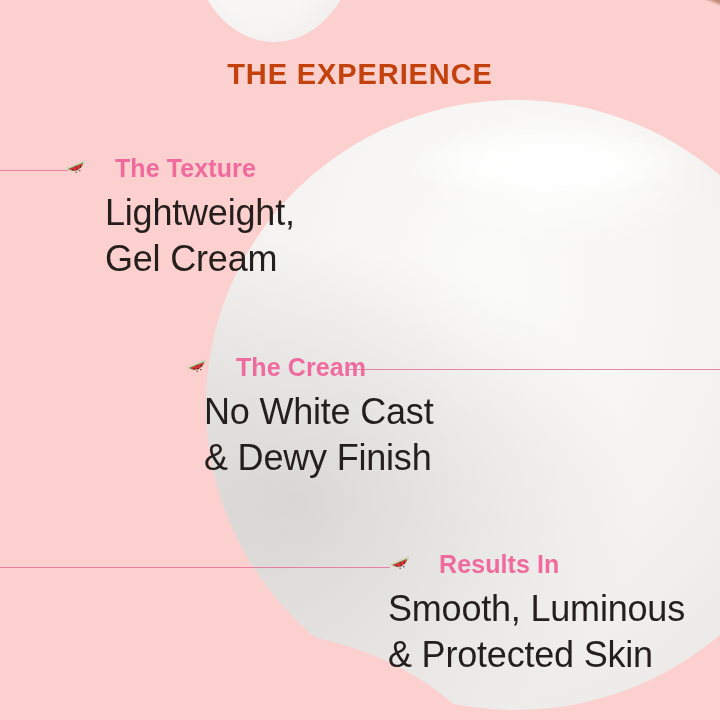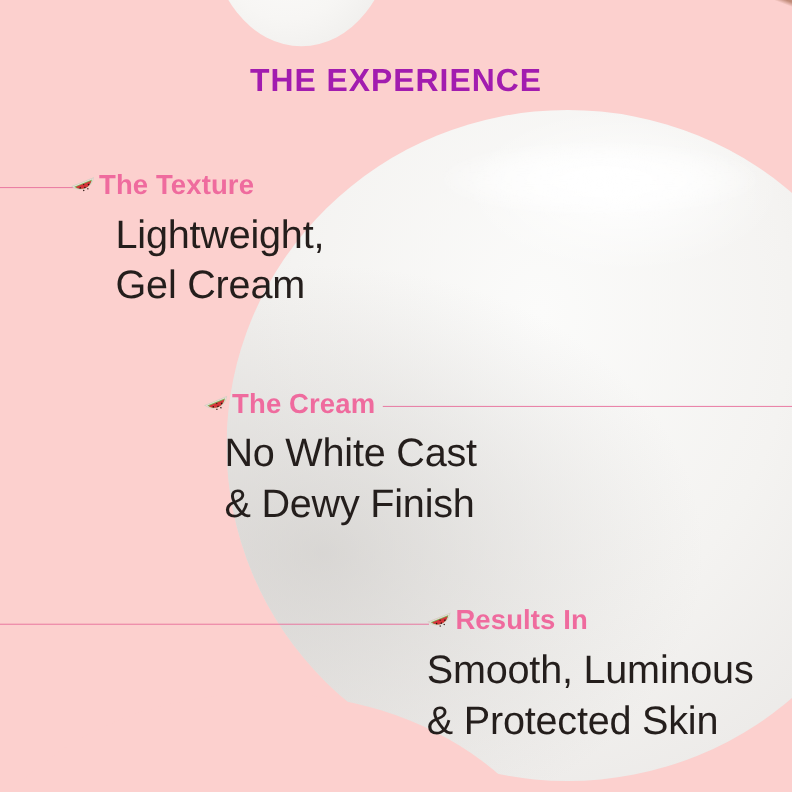--- a/index.html
+++ b/index.html
@@ -67,22 +67,22 @@
     position:absolute;
     height:1px;
     background:#e8719c;
     opacity:.85;
   }
 
   
   .annotation { position:absolute; }
   .ann-head {
     display:flex;
-    align-items:flex-end;
-    gap:0;
+    align-items:center;
+    gap:25px;
     white-space:nowrap;
   }
   .melon {
     width:26px; height:22px;
     flex:0 0 26px;
     display:block;
   }
   .ann-label {
     font-size:25px;
     font-weight:700;
@@ -99,21 +99,21 @@
   }
 
   
   #page-title {
     position:absolute;
     left:0; right:0; top:58px;
     text-align:center;
     font-size:29px;
     font-weight:700;
     letter-spacing:.9px;
-    color:#a21caf;
+    color:#c2410c;
   }
 </style>
 </head>
 <body>
 
 <div id="stage">
   <div class="corner-tan"></div>
   <div class="blob-top"></div>
   <div class="blob-main"></div>
   <div class="blob-main-shade"></div>

